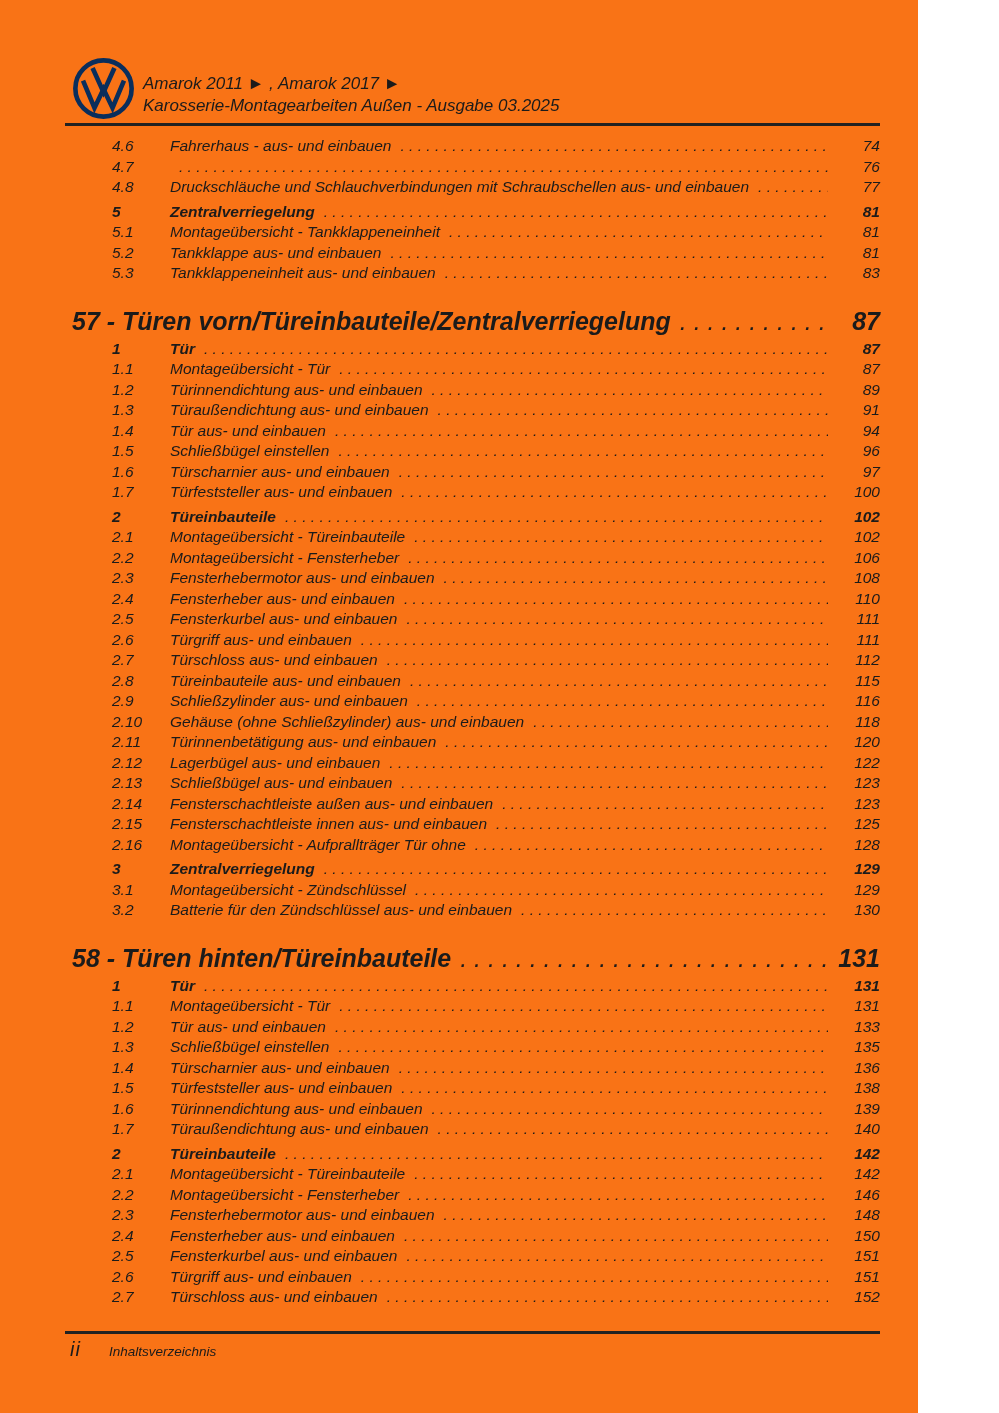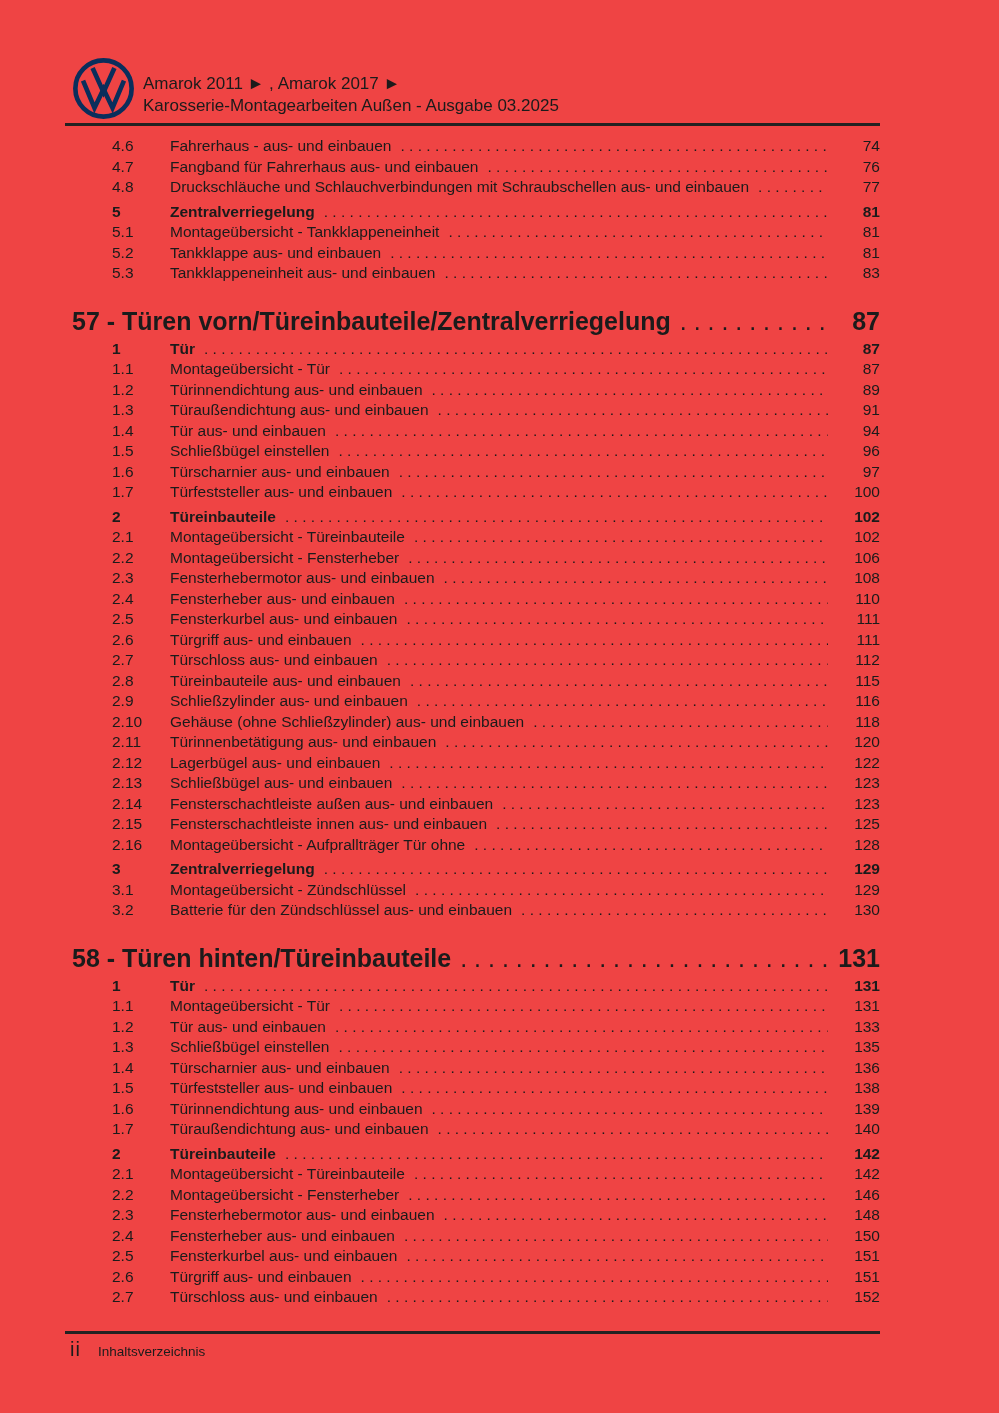--- a/index.html
+++ b/index.html
@@ -1,23 +1,24 @@
 <!DOCTYPE html>
 <html style="--logo-color: #0a2e5c;"><head>
 <meta charset="utf-8">
 <style>
   html, body { margin: 0; padding: 0; background: #ffffff; }
   .page {
     position: relative;
-    width: 999px;
+    width: 918px;
     height: 1413px;
-    background: #ef4444;
+    background: #f97316;
     font-family: "Liberation Sans", "DejaVu Sans", sans-serif;
     color: #1b1b1b;
     overflow: hidden;
+    font-style: italic;
   }
 
   
   .header-logo {
     position: absolute;
     left: 72px;
     top: 57px;
     width: 63px;
     height: 63px;
   }
@@ -85,21 +86,21 @@
     background: #222222;
   }
   .footer {
     position: absolute;
     left: 70px;
     top: 1338px;
     display: flex;
     align-items: baseline;
   }
   .footer-page { font-size: 20px; letter-spacing: 1px; }
-  .footer-label { font-size: 13.5px; margin-left: 17px; }
+  .footer-label { font-size: 13.5px; margin-left: 28px; }
 
   :root { --logo-color: #0a2e5c; }
   .logo-svg { display: block; width: 100%; height: 100%; }
   .logo-svg * { stroke: var(--logo-color); fill: none; }
 </style>
 </head>
 <body>
 
 <div class="page">
 
@@ -120,21 +121,20 @@
 
   <div class="toc" id="toc">
       <div class="row sub">
         <span class="num">4.6</span>
         <span class="title">Fahrerhaus - aus- und einbauen</span>
         <span class="dots">. . . . . . . . . . . . . . . . . . . . . . . . . . . . . . . . . . . . . . . . . . . . . . . . . . . . . . . . . . . . . . . . . . . . . . . . . . . . . . . . . . . . . . . . . . . . . . . . . . . . . . . . . . . . . . . . . . . . . . . . . . . . . . . . . . . . . . . . . . . . . . . . . . . . . . . . . . . . . . . . </span>
         <span class="page-num">74</span>
       </div>
       <div class="row sub">
         <span class="num">4.7</span>
-        <span class="title">Fangband für Fahrerhaus aus- und einbauen</span>
         <span class="dots">. . . . . . . . . . . . . . . . . . . . . . . . . . . . . . . . . . . . . . . . . . . . . . . . . . . . . . . . . . . . . . . . . . . . . . . . . . . . . . . . . . . . . . . . . . . . . . . . . . . . . . . . . . . . . . . . . . . . . . . . . . . . . . . . . . . . . . . . . . . . . . . . . . . . . . . . . . . . . . . . </span>
         <span class="page-num">76</span>
       </div>
       <div class="row sub">
         <span class="num">4.8</span>
         <span class="title">Druckschläuche und Schlauchverbindungen mit Schraubschellen aus- und einbauen</span>
         <span class="dots">. . . . . . . . . . . . . . . . . . . . . . . . . . . . . . . . . . . . . . . . . . . . . . . . . . . . . . . . . . . . . . . . . . . . . . . . . . . . . . . . . . . . . . . . . . . . . . . . . . . . . . . . . . . . . . . . . . . . . . . . . . . . . . . . . . . . . . . . . . . . . . . . . . . . . . . . . . . . . . . . </span>
         <span class="page-num">77</span>
       </div>
       <div class="row group">

